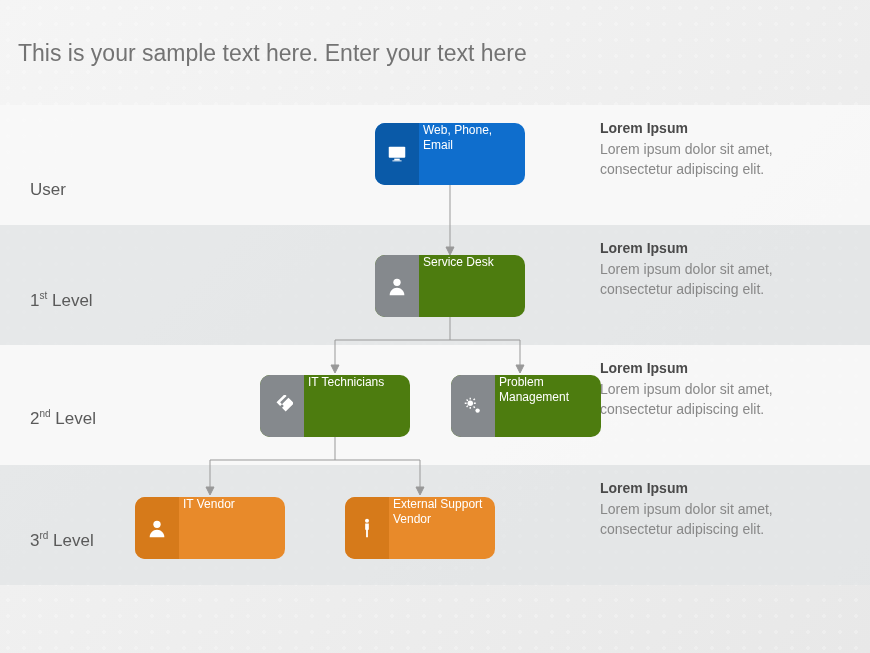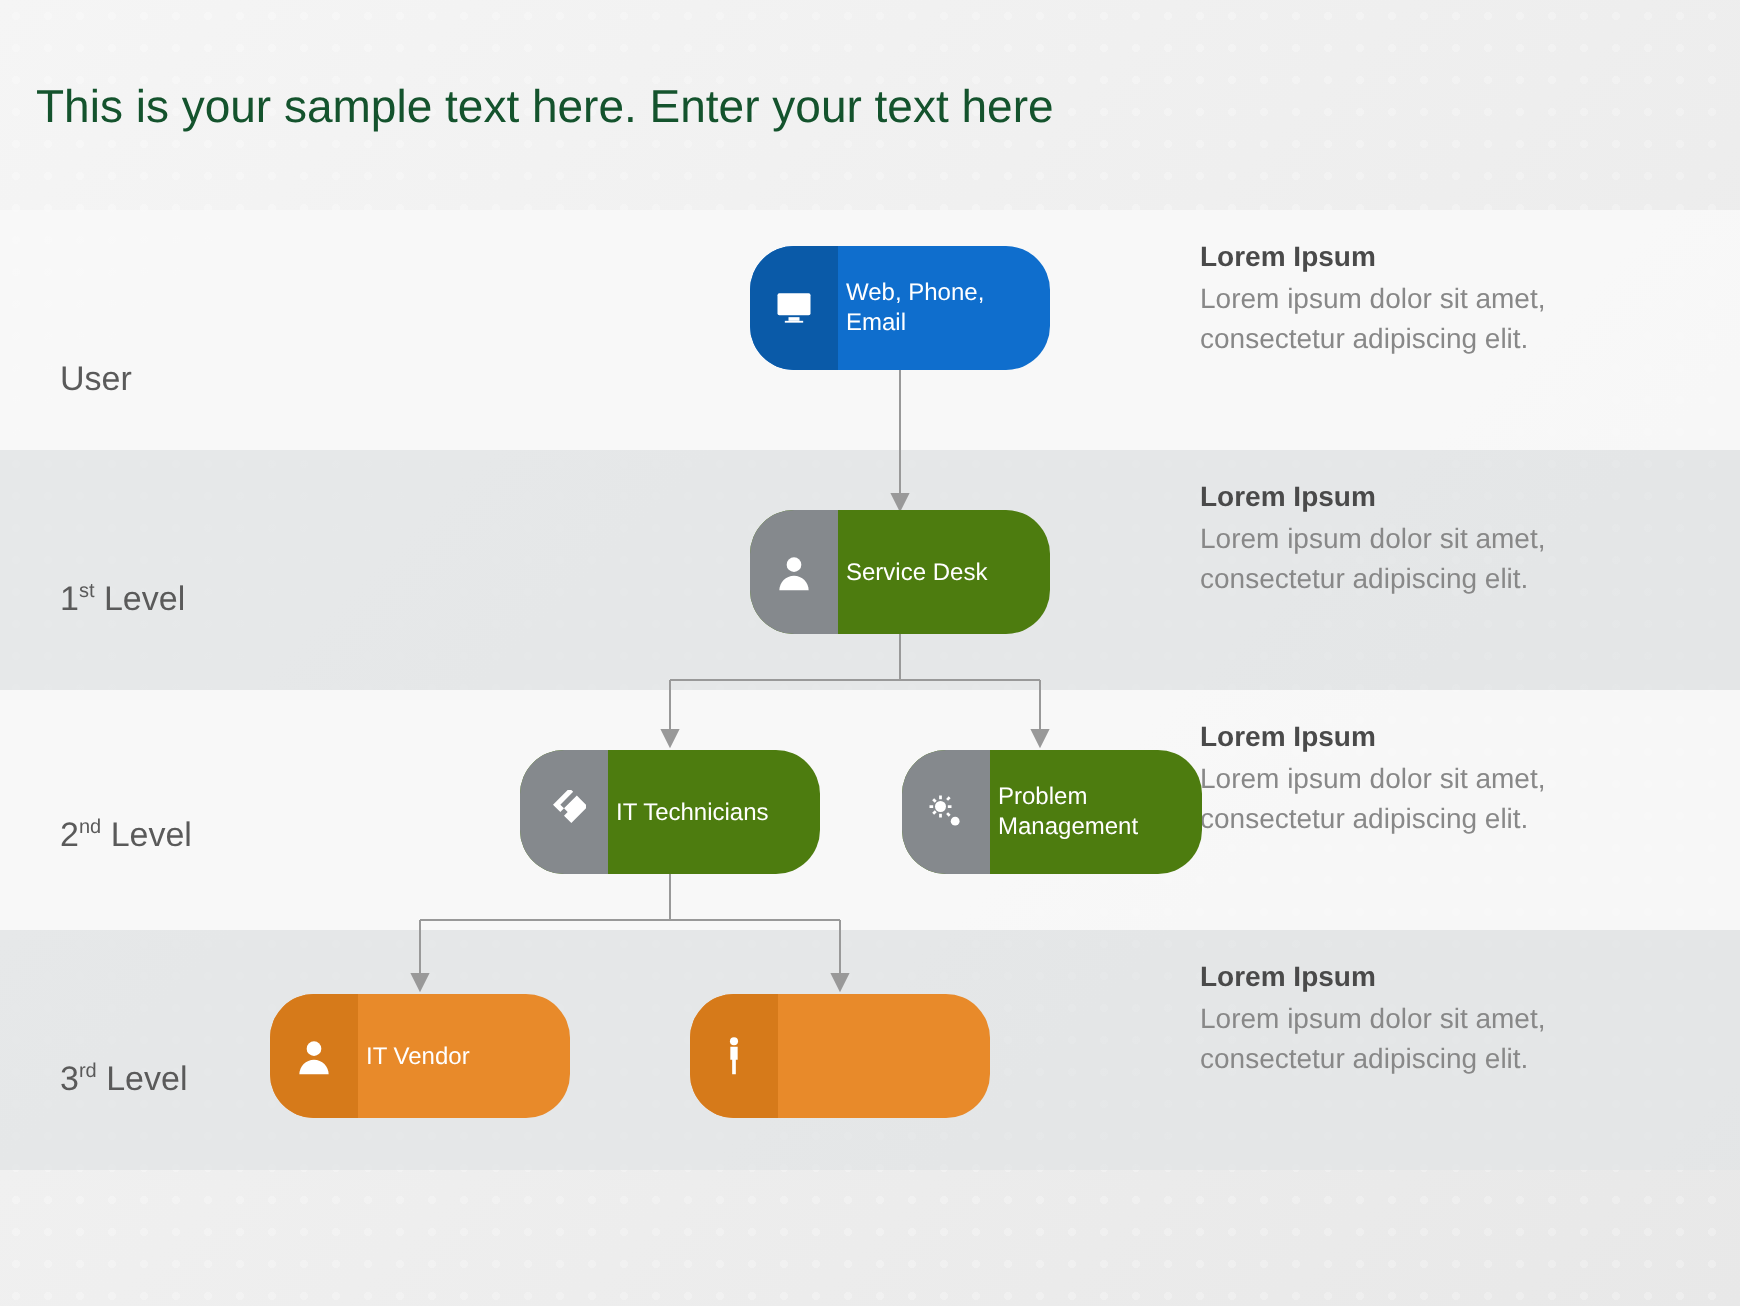--- a/index.html
+++ b/index.html
@@ -1,31 +1,31 @@
 <!DOCTYPE html>
 <html><head>
 <meta charset="utf-8">
 <style>
   *{box-sizing:border-box;margin:0;padding:0}
   body{width:870px;height:653px;font-family:Arial,Helvetica,sans-serif;background:linear-gradient(135deg,#f5f5f5 0%,#e8e8e8 100%);position:relative;overflow:hidden}
   .dots{position:absolute;inset:0;background-image:radial-gradient(circle,rgba(255,255,255,.7) 2px,transparent 2px);background-size:16px 16px;opacity:.35;pointer-events:none}
-  .header{position:absolute;left:18px;top:40px;font-size:23px;color:#14532d;font-weight:400}
+  .header{position:absolute;left:18px;top:40px;font-size:23px;color:#737373;font-weight:400}
   .band{position:absolute;left:0;right:0;height:120px}
   .bandA{background:rgba(248,248,248,.9)}
   .bandB{background:rgba(225,228,230,.75)}
   .b1{top:105px}
   .b2{top:225px}
   .b3{top:345px}
   .b4{top:465px}
   .lvl{position:absolute;left:30px;font-size:17px;color:#5a5a5a}
   .lvl sup{font-size:10px}
   .info{position:absolute;left:600px;width:240px}
   .info h4{font-size:14px;color:#4a4a4a;margin-bottom:4px;font-weight:700}
   .info p{font-size:14px;line-height:1.4;color:#888}
-  .node{position:absolute;width:150px;height:62px;border-radius:22px;display:flex;align-items:center;color:#fff;font-size:12px;overflow:hidden}
+  .node{position:absolute;width:150px;height:62px;border-radius:10px;display:flex;color:#fff;font-size:12px;overflow:hidden}
   .node .iconwrap{width:44px;height:100%;display:flex;align-items:center;justify-content:center;flex:0 0 44px}
   .node .txt{padding:0 8px 0 4px;line-height:1.25}
   .blue{background:#0f6ecd}
   .blue .iconwrap{background:#0a5aa8}
   .gray{background:#4d7c0f}
   .gray .iconwrap{background:#85898d}
   .orange{background:#e88a2a}
   .orange .iconwrap{background:#d67a1a}
   svg.ic{width:22px;height:22px;fill:#fff}
   .connector{position:absolute;stroke:#999;stroke-width:1;fill:none}
@@ -136,13 +136,14 @@
   <div class="txt">IT Vendor</div>
 </div>
 
 <div class="node orange" style="left:345px;top:497px">
   <div class="iconwrap">
     <svg class="ic" viewBox="0 0 24 24">
         <circle cx="12" cy="4" r="2.2"></circle>
         <path d="M10 7h4v7h-1v8h-2v-8h-1z"></path>
       </svg>
   </div>
+  <div class="txt">External Support Vendor</div>
 </div>
 
 </body></html>

